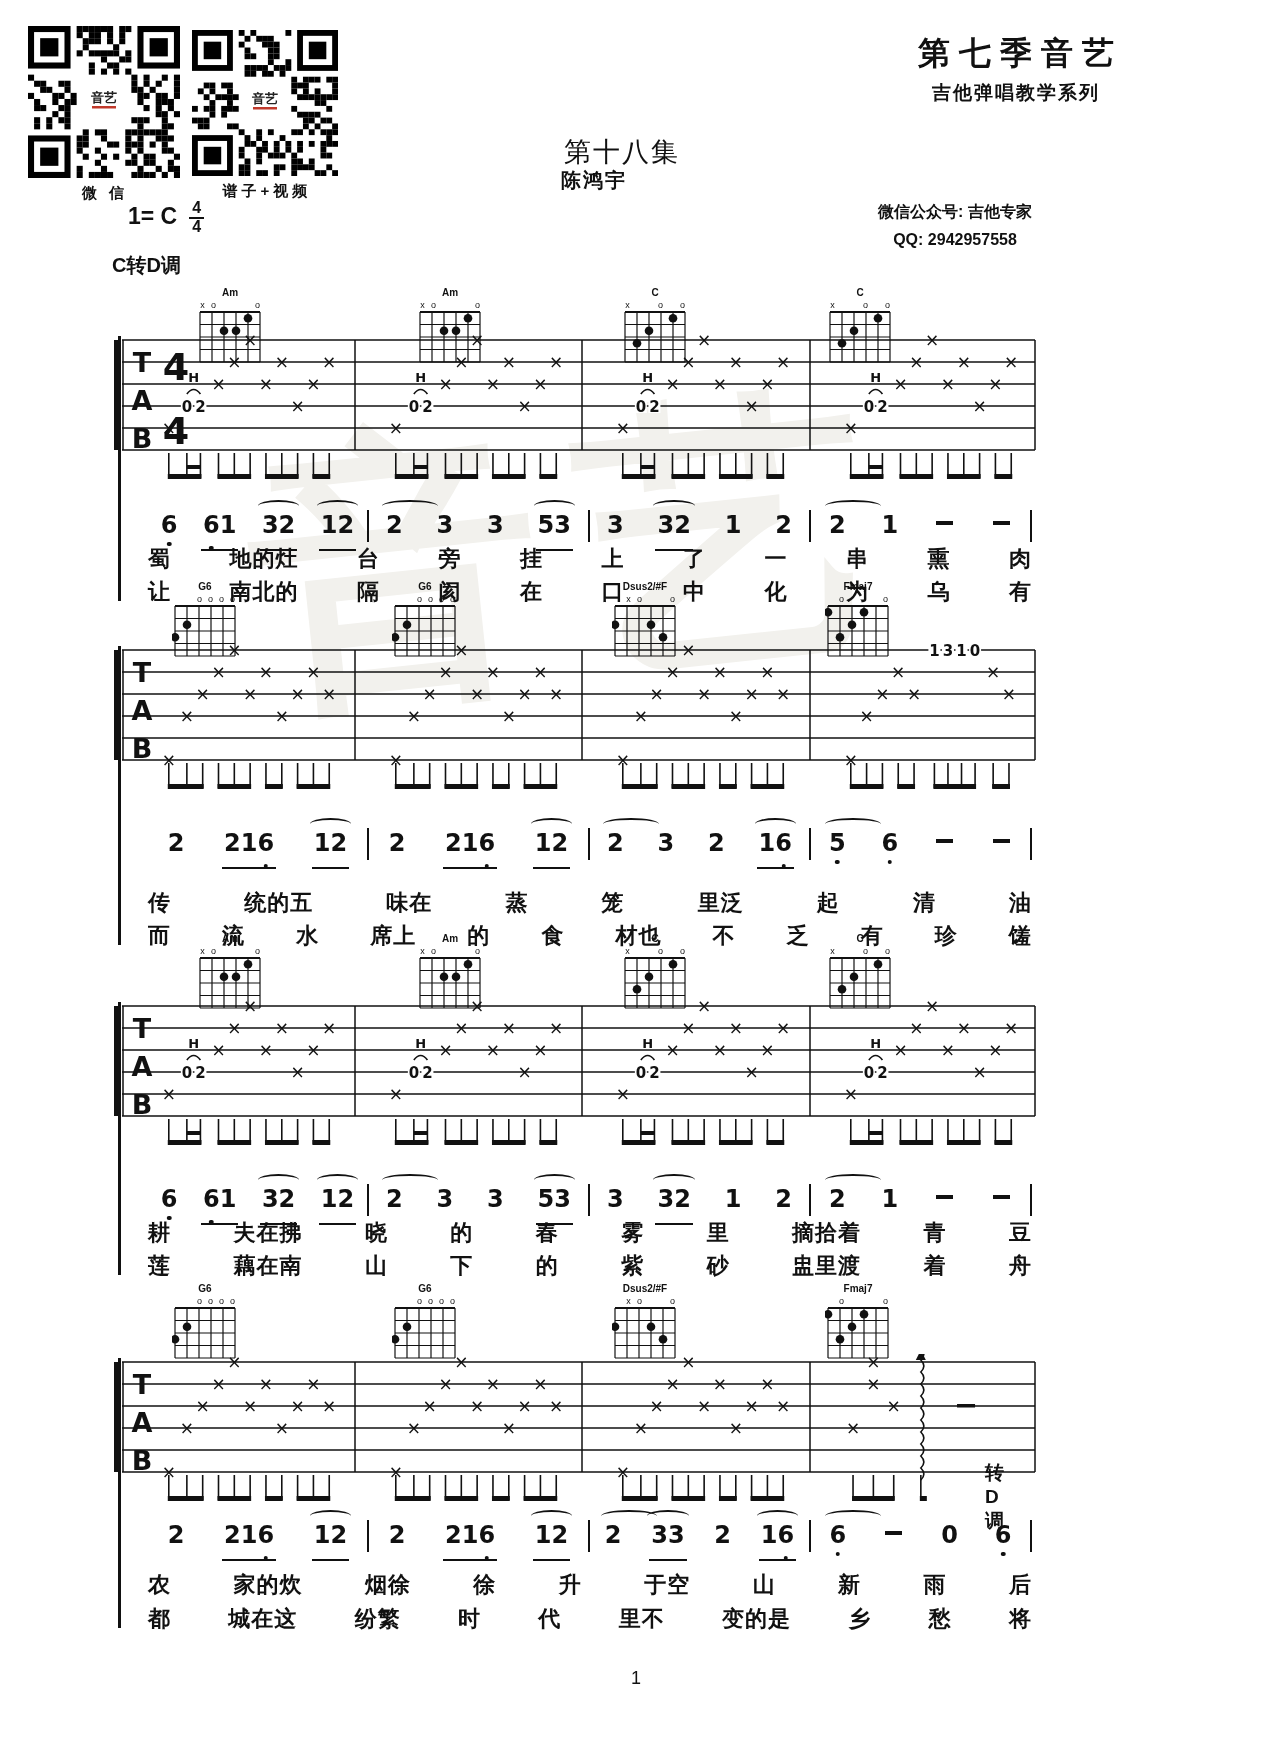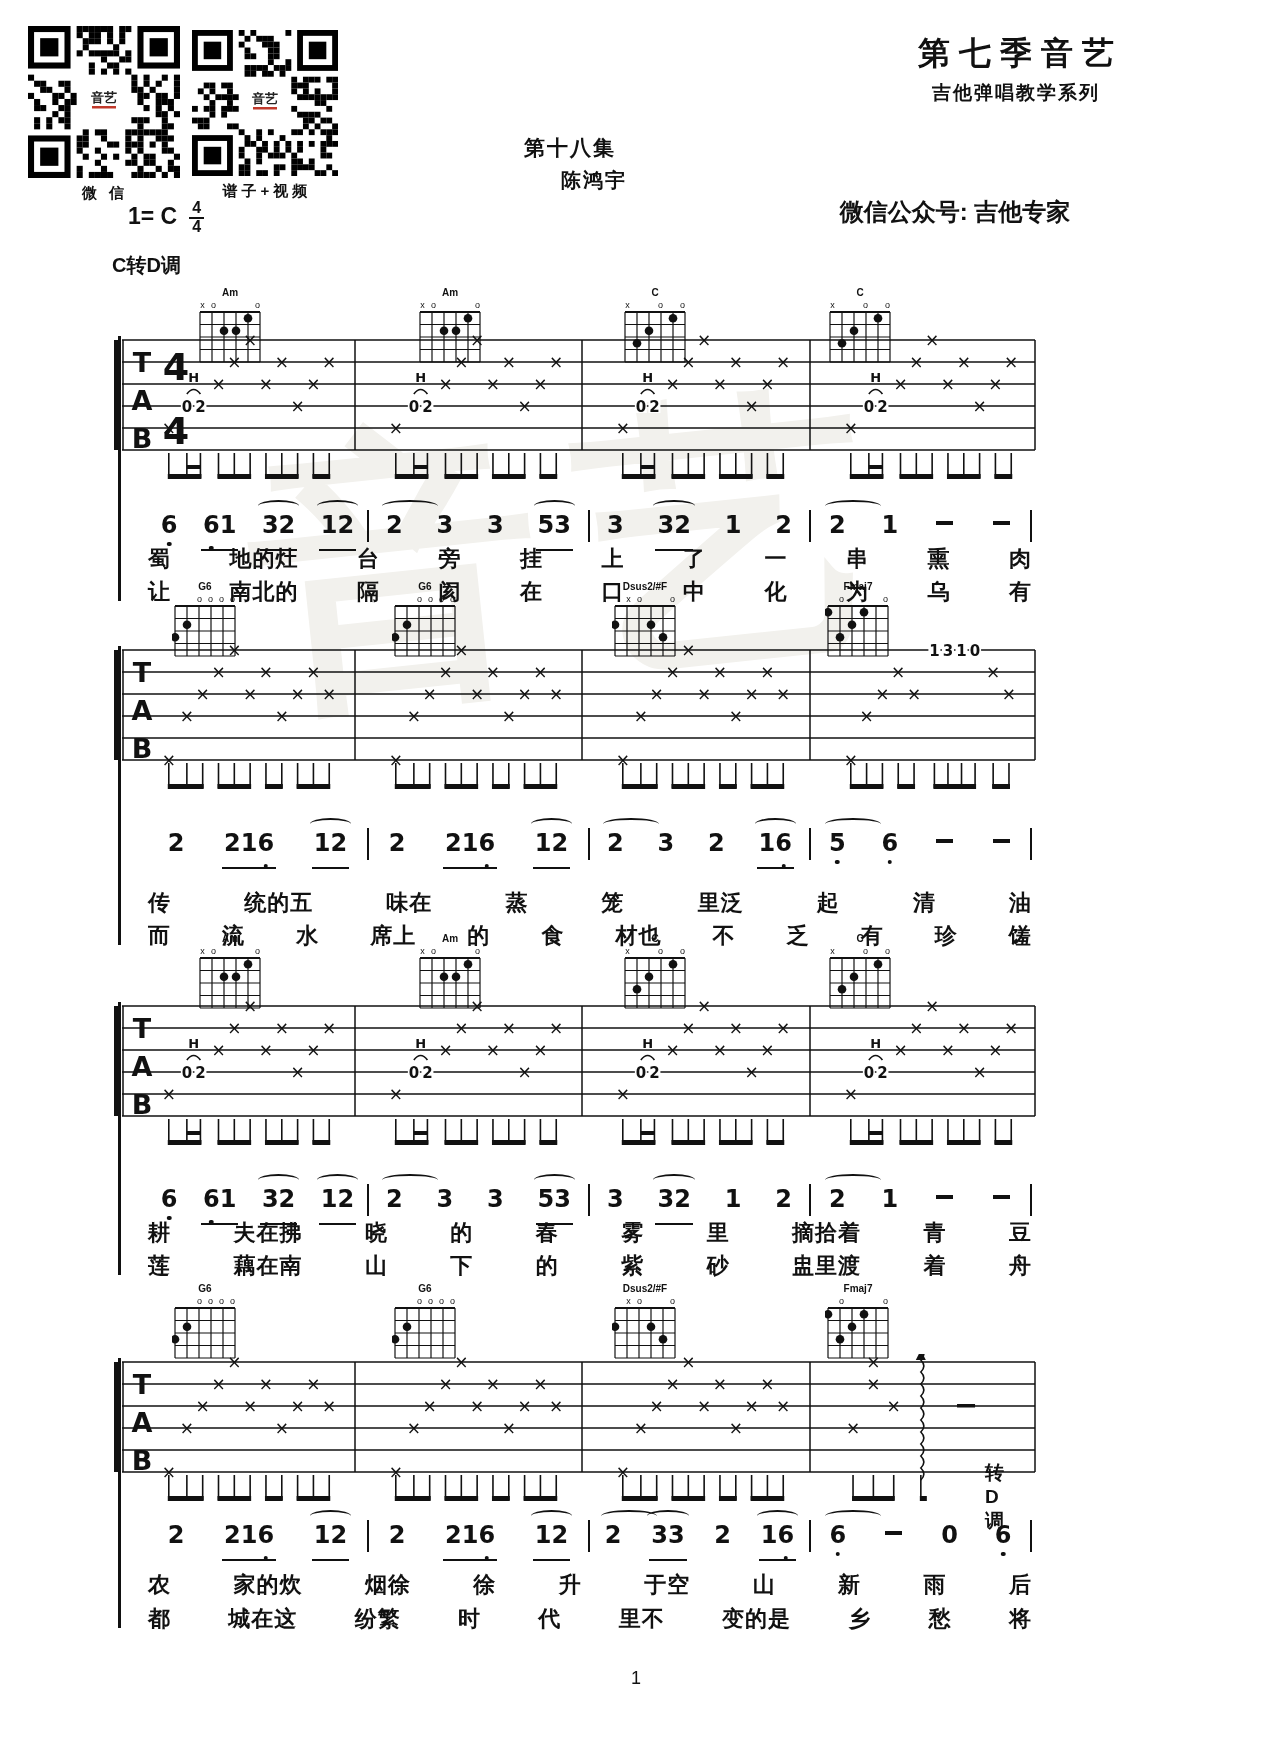--- a/index.html
+++ b/index.html
@@ -6,25 +6,25 @@
   .page{
     position:relative;width:1272px;height:1738px;background:#ffffff;
     font-family:"Liberation Sans","DejaVu Sans",sans-serif;color:#111;
     margin:0 auto;overflow:hidden;
   }
   .abs{position:absolute;}
   
   .qr-label{text-align:center;font-size:15px;font-weight:600;letter-spacing:4px;margin-top:2px;}
   .notice{font-size:17px;font-weight:600;letter-spacing:1px;}
   .song-title{font-size:36px;font-weight:bold;letter-spacing:16px;text-align:center;}
-  .episode{font-size:21px;font-weight:bold;text-align:center;letter-spacing:2px;}
+  .episode{font-size:27px;font-weight:normal;text-align:right;letter-spacing:2px;}
   .artist{font-size:20px;font-weight:bold;text-align:center;letter-spacing:2px;}
   .series-title{font-size:32px;font-weight:bold;letter-spacing:9px;}
   .series-sub{font-size:19px;font-weight:bold;letter-spacing:2px;}
-  .contact{font-size:24px;font-weight:bold;text-align:center;line-height:28px;}
+  .contact{font-size:16px;font-weight:bold;text-align:center;line-height:28px;}
   .keysig{font-size:23px;font-weight:bold;}
   .frac{display:inline-block;vertical-align:-8px;margin-left:12px;text-align:center;font-size:16px;font-weight:bold;line-height:1.05;}
   .frac .num{display:block;border-bottom:2px solid #111;padding:0 3px;}
   .keychange{font-size:20px;font-weight:bold;}
   .pageno{left:0;right:0;text-align:center;font-size:18px;}
   .watermark{font-size:290px;font-weight:bold;color:#f2f1ed;letter-spacing:40px;transform:rotate(-6deg);pointer-events:none;}
   
   .chord{position:absolute;width:76px;text-align:center;}
   .chord .cname{font-size:10px;font-weight:bold;line-height:14px;}
   .chord .cmk{display:flex;width:66px;margin:0 auto;height:10px;}
@@ -416,20 +416,21 @@
 
 
   <div class="abs episode" style="left:460px;top:134px;width:220px;">第十八集</div>
   <div class="abs artist" style="left:484px;top:167px;width:220px;">陈鸿宇</div>
 
   <div class="abs series-title" style="left:918px;top:32px;">第七季音艺</div>
   <div class="abs series-sub" style="left:932px;top:80px;">吉他弹唱教学系列</div>
 
   <div class="abs contact" style="left:790px;top:198px;width:330px;">
     <div>微信公众号: 吉他专家</div>
+    <div>QQ: 2942957558</div>
   </div>
 
   <div class="abs keysig" style="left:128px;top:200px;">
     <span>1= C</span><span class="frac"><span class="num">4</span><span>4</span></span>
   </div>
   <div class="abs keychange" style="left:112px;top:252px;">C转D调</div>
 
   <div id="systems">
       <div class="abs" style="left: 0px; top: 0px;">
         <div class="chord" style="left: 192px; top: 286px;"><div class="cname">Am</div><div class="cmk">

